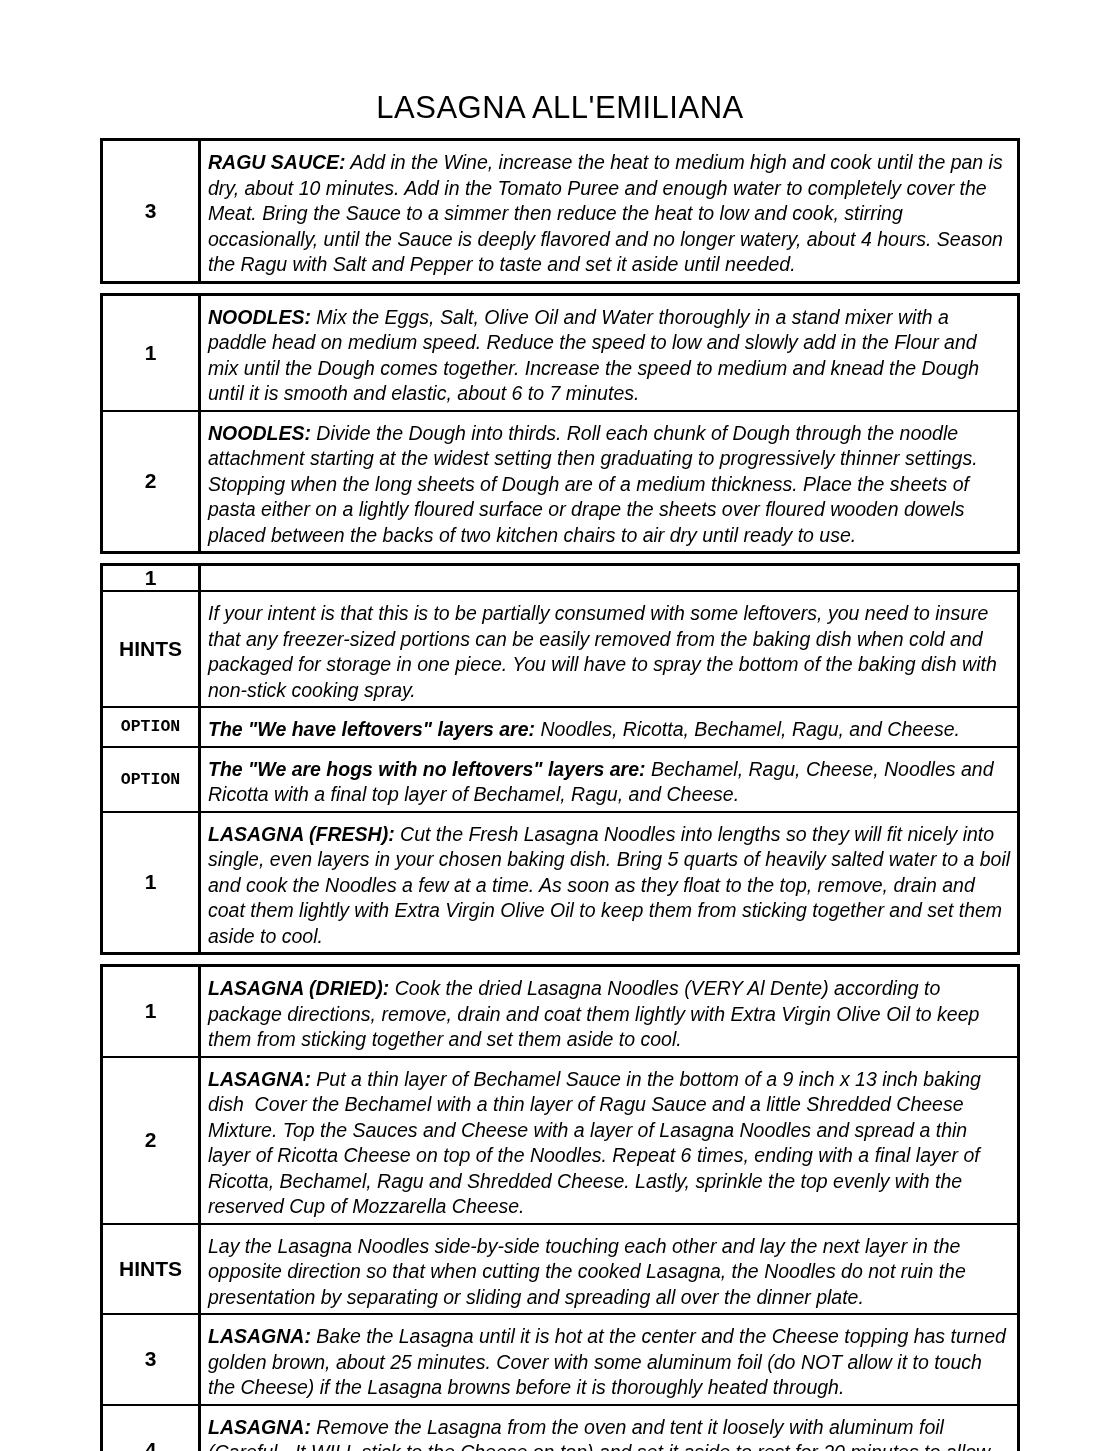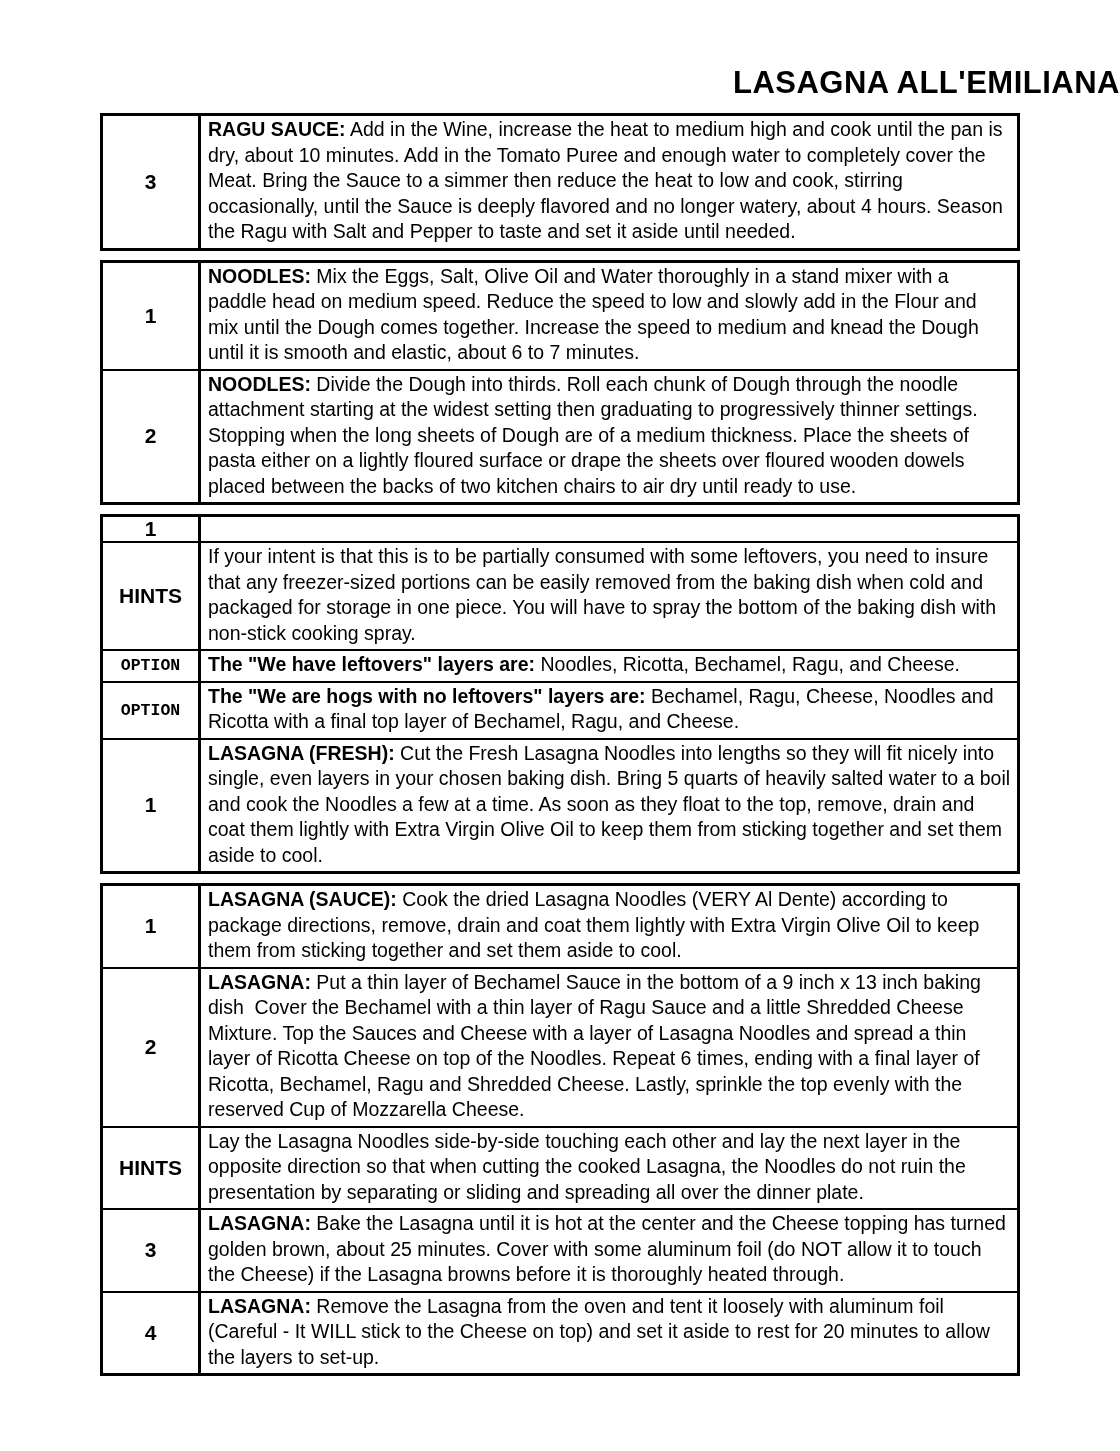--- a/index.html
+++ b/index.html
@@ -13,25 +13,25 @@
     font-family: "Liberation Sans", sans-serif;
     color: #000;
     -webkit-font-smoothing: antialiased;
   }
   .page {
     width: 1120px;
     height: 1451px;
     overflow: hidden;
   }
   .doc-title {
-    text-align: right;
-    font-weight: bold;
+    text-align: center;
+    font-weight: normal;
     font-size: 31px;
     letter-spacing: 0.5px;
-    padding-top: 66px;
+    padding-top: 91px;
     margin-bottom: 13px;
     line-height: 34px;
   }
   .table-wrap {
     margin: 0 100px;
   }
   .block {
     border: 3px solid #000;
     margin-bottom: 9px;
     background: #fff;
@@ -53,24 +53,25 @@
     font-weight: bold;
     font-size: 21px;
     text-align: center;
   }
   .label-cell.small {
     font-size: 16.5px;
     font-family: Liberation Mono, monospace;
   }
   .content-cell {
     flex: 1;
-    padding: 1px 6px 3px 7px;
+    padding: 9px 6px 3px 7px;
     font-size: 19.5px;
     line-height: 25.5px;
     white-space: pre-wrap;
+    font-style: italic;
   }
   .lead {
     font-weight: bold;
   }
 </style>
 </head>
 <body>
 
 <div class="page">
 
@@ -114,21 +115,21 @@
       </div>
       <div class="row">
         <div class="label-cell">1</div>
         <div class="content-cell"><span class="lead">LASAGNA (FRESH):</span><span> Cut the Fresh Lasagna Noodles into lengths so they will fit nicely into single, even layers in your chosen baking dish. Bring 5 quarts of heavily salted water to a boil and cook the Noodles a few at a time. As soon as they float to the top, remove, drain and coat them lightly with Extra Virgin Olive Oil to keep them from sticking together and set them aside to cool.</span></div>
       </div>
     </div>
 
     <div class="block">
       <div class="row">
         <div class="label-cell">1</div>
-        <div class="content-cell"><span class="lead">LASAGNA (SAUCE):</span><span> Cook the dried Lasagna Noodles (VERY Al Dente) according to package directions, remove, drain and coat them lightly with Extra Virgin Olive Oil to keep them from sticking together and set them aside to cool.</span></div>
+        <div class="content-cell"><span class="lead">LASAGNA (DRIED):</span><span> Cook the dried Lasagna Noodles (VERY Al Dente) according to package directions, remove, drain and coat them lightly with Extra Virgin Olive Oil to keep them from sticking together and set them aside to cool.</span></div>
       </div>
       <div class="row">
         <div class="label-cell">2</div>
         <div class="content-cell"><span class="lead">LASAGNA:</span><span> Put a thin layer of Bechamel Sauce in the bottom of a 9 inch x 13 inch baking dish  Cover the Bechamel with a thin layer of Ragu Sauce and a little Shredded Cheese Mixture. Top the Sauces and Cheese with a layer of Lasagna Noodles and spread a thin layer of Ricotta Cheese on top of the Noodles. Repeat 6 times, ending with a final layer of Ricotta, Bechamel, Ragu and Shredded Cheese. Lastly, sprinkle the top evenly with the reserved Cup of Mozzarella Cheese.</span></div>
       </div>
       <div class="row">
         <div class="label-cell">HINTS</div>
         <div class="content-cell"><span class="lead"></span><span>Lay the Lasagna Noodles side-by-side touching each other and lay the next layer in the opposite direction so that when cutting the cooked Lasagna, the Noodles do not ruin the presentation by separating or sliding and spreading all over the dinner plate.</span></div>
       </div>
       <div class="row">

